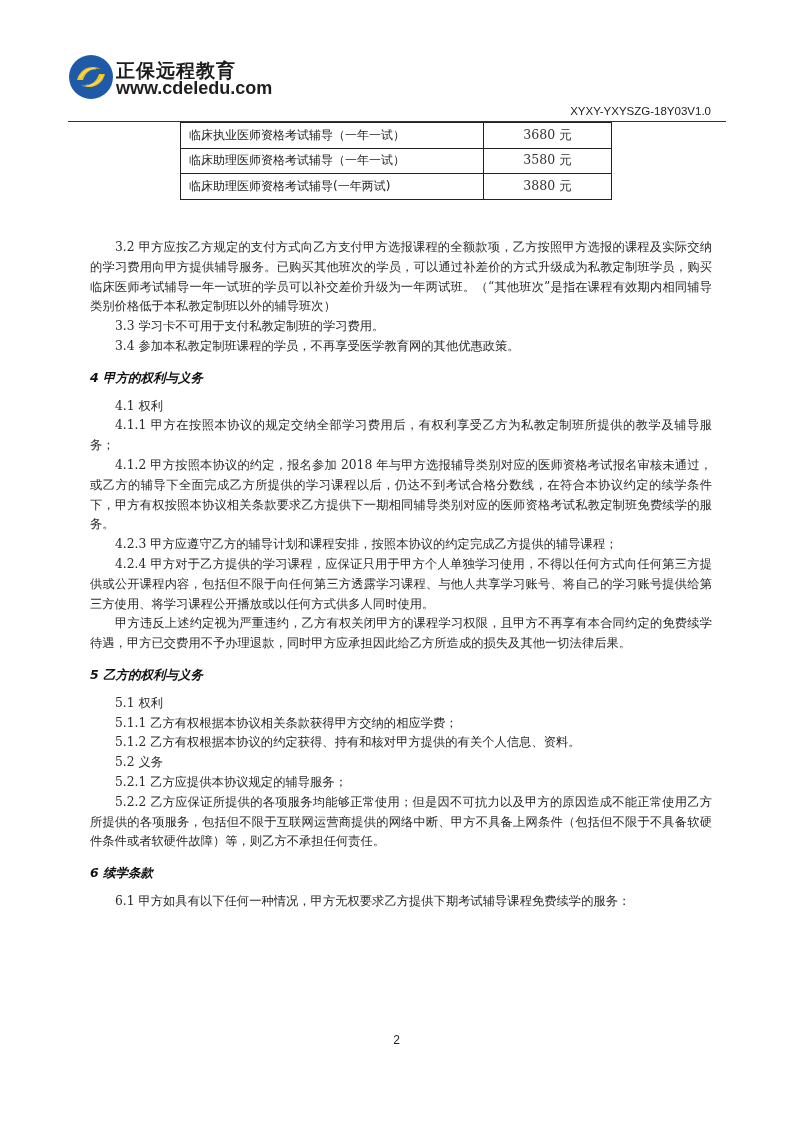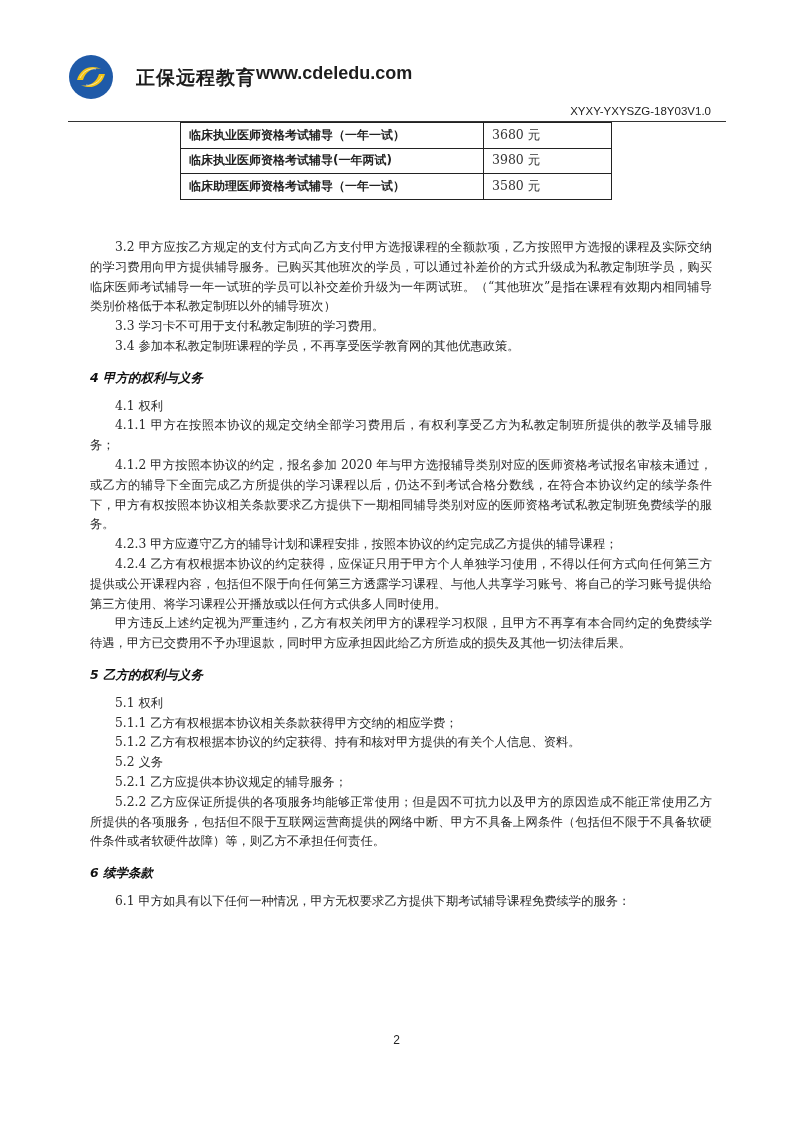--- a/index.html
+++ b/index.html
@@ -1,31 +1,31 @@
 <!DOCTYPE html>
 <html><head>
   <meta charset="utf-8">
   <style>
     * { margin: 0; padding: 0; box-sizing: border-box; }
     html, body { width: 793px; height: 1122px; background: #ffffff; }
     body { position: relative; overflow: hidden; font-family: "DejaVu Serif", "Liberation Serif", serif; color: #222; }
 
     .logo { position: absolute; left: 68px; top: 54px; display: flex; align-items: center; }
     .logo-mark { width: 46px; height: 46px; }
-    .logo-text { margin-left: 22px; display: flex; flex-direction: row; }
+    .logo-text { margin-left: 2px; display: flex; flex-direction: column; }
     .logo-name { font-family: "DejaVu Sans", "Liberation Sans", sans-serif; font-weight: bold; font-size: 19px; color: #1d1d1d; letter-spacing: 1px; line-height: 22px; }
     .logo-url { font-family: "Liberation Sans", "DejaVu Sans", sans-serif; font-weight: bold; font-size: 18px; color: #1d1d1d; line-height: 15px; }
 
     .doc-code { position: absolute; right: 82px; top: 105px; font-family: "Liberation Sans", "DejaVu Sans", sans-serif; font-size: 11.5px; color: #222; }
     .header-rule { position: absolute; left: 68px; width: 658px; top: 121px; border-top: 1px solid #333; }
 
     .price-table { position: absolute; left: 180px; top: 122px; width: 432px; border-collapse: collapse; }
     .price-table td { border: 1px solid #222; height: 25.5px; font-size: 12.5px; padding: 0 8px; }
-    .price-table td.course { width: 303px; font-family: "DejaVu Sans", "Liberation Sans", sans-serif; font-weight: bold; font-size: 12px; }
-    .price-table td.price { text-align: left; font-family: "DejaVu Serif", "Liberation Serif", serif; color: #333; }
+    .price-table td.course { width: 303px; font-family: "DejaVu Sans", "Liberation Sans", sans-serif; font-weight: normal; font-size: 12px; }
+    .price-table td.price { text-align: center; font-family: "DejaVu Serif", "Liberation Serif", serif; color: #333; }
 
     .body-text { position: absolute; left: 90px; width: 622px; top: 238px; font-size: 12.3px; line-height: 19.8px; color: #2a2a2a; }
     .p { text-indent: 25px; text-align: justify; }
     .h { font-family: "DejaVu Sans", "Liberation Sans", sans-serif; font-weight: bold; font-size: 12.5px; color: #111; margin-top: 11px; margin-bottom: 9px; font-style: italic; }
 
     .page-number { position: absolute; top: 1033px; left: 0; width: 793px; text-align: center; font-family: "Liberation Sans", "DejaVu Sans", sans-serif; font-size: 12px; color: #222; }
   </style>
 </head>
 <body>
 
@@ -46,41 +46,41 @@
 <div class="doc-code">XYXY-YXYSZG-18Y03V1.0</div>
 <div class="header-rule"></div>
 
 <table class="price-table">
   <tbody>
     <tr>
       <td class="course">临床执业医师资格考试辅导（一年一试）</td>
       <td class="price">3680 元</td>
     </tr>
     <tr>
-      <td class="course">临床执业医师资格考试辅导(一年两试)</td>
-      <td class="price">3980 元</td>
+      <td class="course">临床助理医师资格考试辅导（一年一试）</td>
+      <td class="price">3580 元</td>
     </tr>
     <tr>
-      <td class="course">临床助理医师资格考试辅导（一年一试）</td>
-      <td class="price">3580 元</td>
+      <td class="course">临床助理医师资格考试辅导(一年两试)</td>
+      <td class="price">3880 元</td>
     </tr>
   </tbody>
 </table>
 
 <div class="body-text">
   <p class="p">3.2 甲方应按乙方规定的支付方式向乙方支付甲方选报课程的全额款项，乙方按照甲方选报的课程及实际交纳的学习费用向甲方提供辅导服务。已购买其他班次的学员，可以通过补差价的方式升级成为私教定制班学员，购买临床医师考试辅导一年一试班的学员可以补交差价升级为一年两试班。（“其他班次”是指在课程有效期内相同辅导类别价格低于本私教定制班以外的辅导班次）</p>
   <p class="p">3.3 学习卡不可用于支付私教定制班的学习费用。</p>
   <p class="p">3.4 参加本私教定制班课程的学员，不再享受医学教育网的其他优惠政策。</p>
 
   <h2 class="h">4 甲方的权利与义务</h2>
   <p class="p">4.1 权利</p>
   <p class="p">4.1.1 甲方在按照本协议的规定交纳全部学习费用后，有权利享受乙方为私教定制班所提供的教学及辅导服务；</p>
-  <p class="p">4.1.2 甲方按照本协议的约定，报名参加 2020 年与甲方选报辅导类别对应的医师资格考试报名审核未通过，或乙方的辅导下全面完成乙方所提供的学习课程以后，仍达不到考试合格分数线，在符合本协议约定的续学条件下，甲方有权按照本协议相关条款要求乙方提供下一期相同辅导类别对应的医师资格考试私教定制班免费续学的服务。</p>
+  <p class="p">4.1.2 甲方按照本协议的约定，报名参加 2018 年与甲方选报辅导类别对应的医师资格考试报名审核未通过，或乙方的辅导下全面完成乙方所提供的学习课程以后，仍达不到考试合格分数线，在符合本协议约定的续学条件下，甲方有权按照本协议相关条款要求乙方提供下一期相同辅导类别对应的医师资格考试私教定制班免费续学的服务。</p>
   <p class="p">4.2.3 甲方应遵守乙方的辅导计划和课程安排，按照本协议的约定完成乙方提供的辅导课程；</p>
-  <p class="p">4.2.4 乙方有权根据本协议的约定获得，应保证只用于甲方个人单独学习使用，不得以任何方式向任何第三方提供或公开课程内容，包括但不限于向任何第三方透露学习课程、与他人共享学习账号、将自己的学习账号提供给第三方使用、将学习课程公开播放或以任何方式供多人同时使用。</p>
+  <p class="p">4.2.4 甲方对于乙方提供的学习课程，应保证只用于甲方个人单独学习使用，不得以任何方式向任何第三方提供或公开课程内容，包括但不限于向任何第三方透露学习课程、与他人共享学习账号、将自己的学习账号提供给第三方使用、将学习课程公开播放或以任何方式供多人同时使用。</p>
   <p class="p">甲方违反上述约定视为严重违约，乙方有权关闭甲方的课程学习权限，且甲方不再享有本合同约定的免费续学待遇，甲方已交费用不予办理退款，同时甲方应承担因此给乙方所造成的损失及其他一切法律后果。</p>
 
   <h2 class="h">5 乙方的权利与义务</h2>
   <p class="p">5.1 权利</p>
   <p class="p">5.1.1 乙方有权根据本协议相关条款获得甲方交纳的相应学费；</p>
   <p class="p">5.1.2 乙方有权根据本协议的约定获得、持有和核对甲方提供的有关个人信息、资料。</p>
   <p class="p">5.2 义务</p>
   <p class="p">5.2.1 乙方应提供本协议规定的辅导服务；</p>
   <p class="p">5.2.2 乙方应保证所提供的各项服务均能够正常使用；但是因不可抗力以及甲方的原因造成不能正常使用乙方所提供的各项服务，包括但不限于互联网运营商提供的网络中断、甲方不具备上网条件（包括但不限于不具备软硬件条件或者软硬件故障）等，则乙方不承担任何责任。</p>
 

